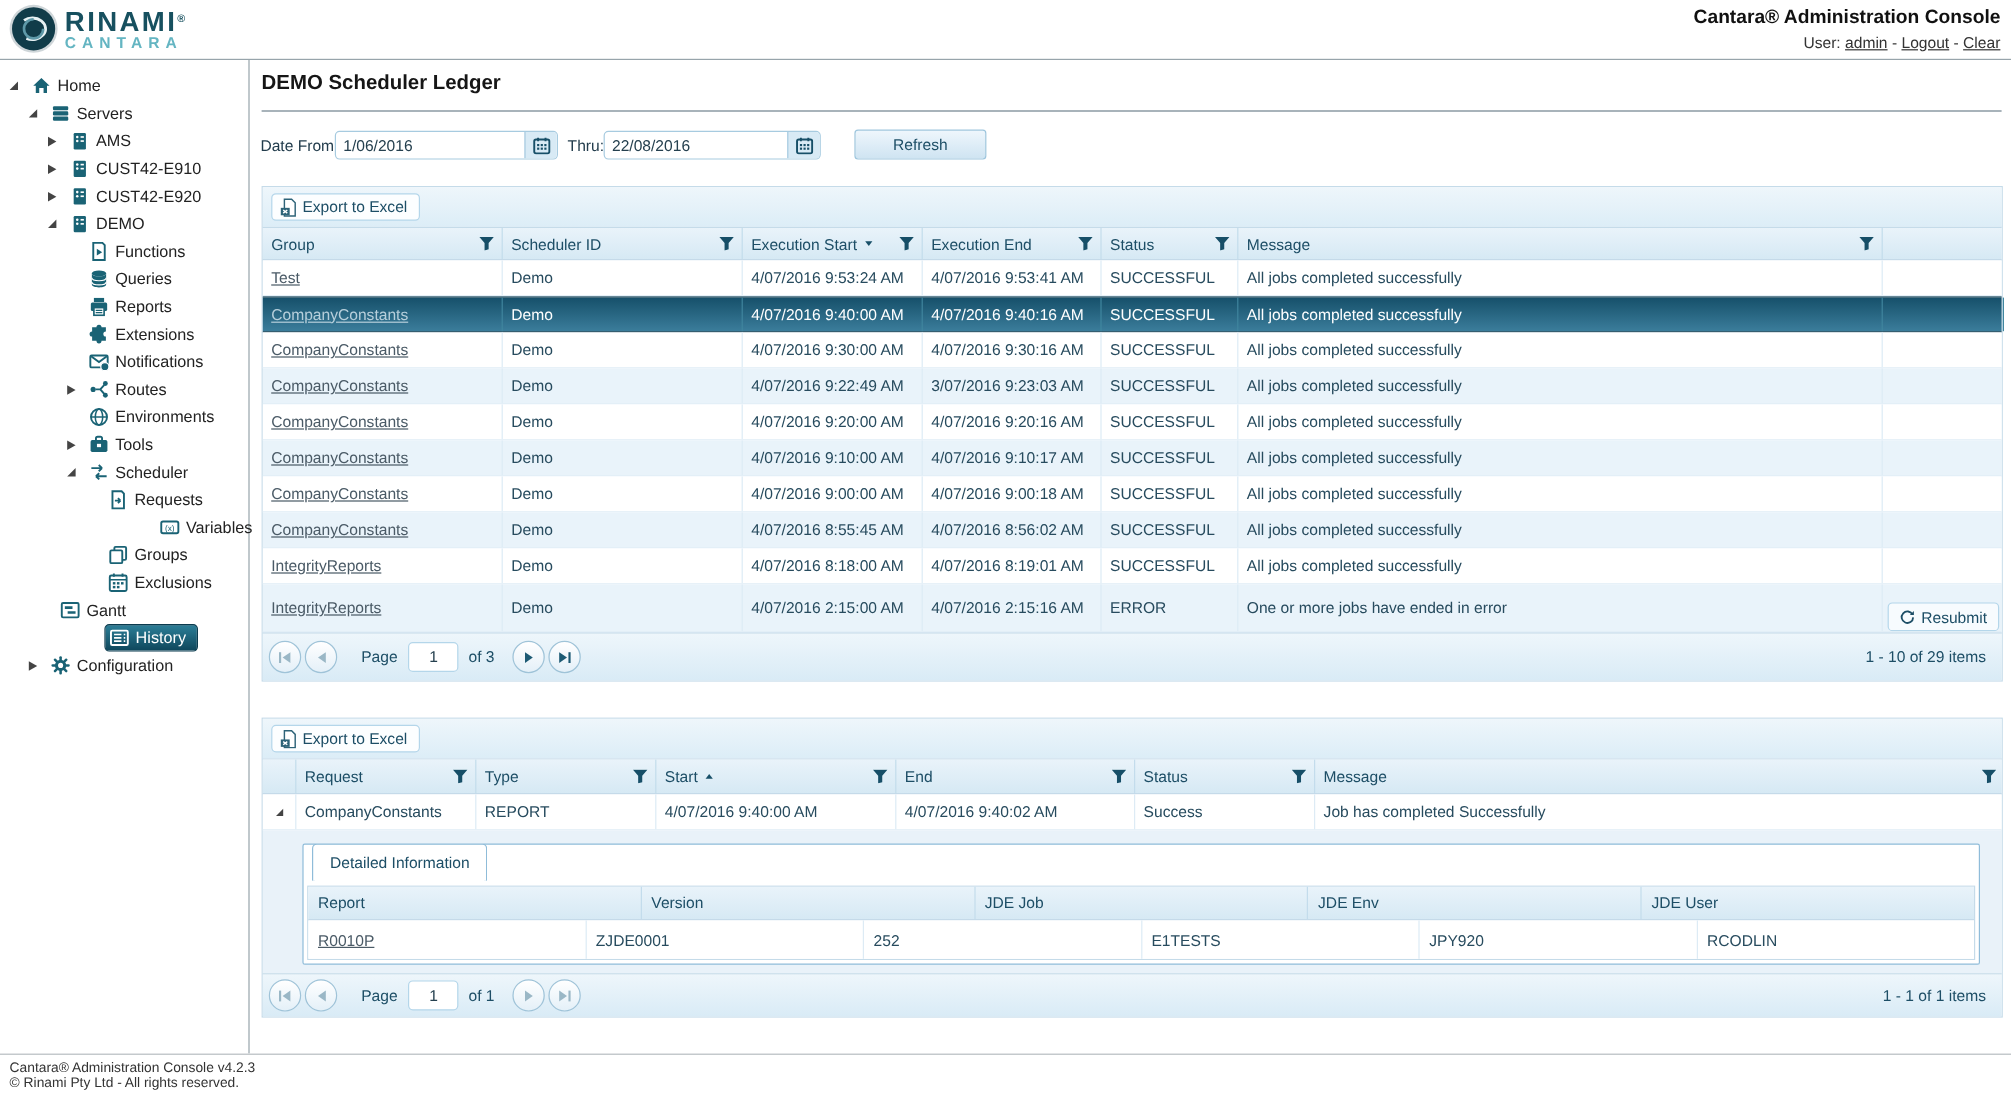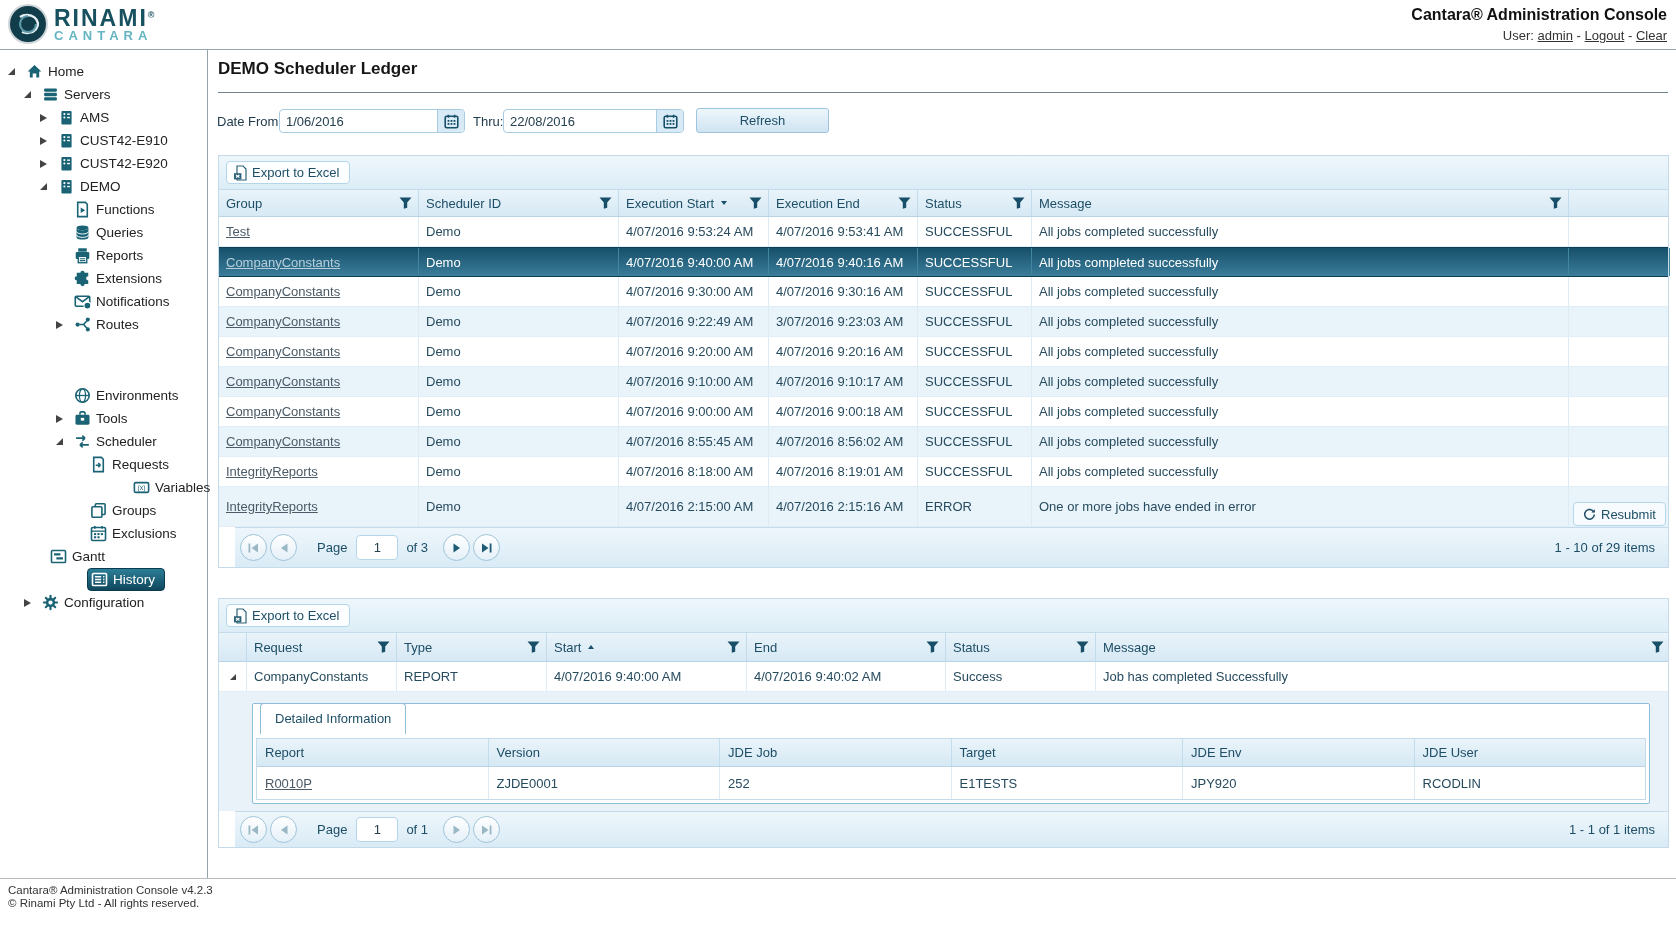--- a/index.html
+++ b/index.html
@@ -32,21 +32,21 @@
   .sel-pill .tree-icon { color:#fff; }
 
   
   .main { position:absolute; left:208px; top:50px; width:1468px; height:828px; }
   .page-title { position:absolute; left:10px; top:9px; font-size:17px; font-weight:bold; color:#161616; }
   .title-rule { position:absolute; left:10px; top:42px; width:1450px; border-top:1px solid #6f828d; }
   .lbl { position:absolute; font-size:13px; color:#223c4c; }
   .date-box { position:absolute; height:24px; display:flex; background:#fff; border:1px solid #a7cbe0; border-radius:4px; overflow:hidden; }
   .date-val { flex:1; padding:4px 6px 0 6px; font-size:13px; color:#25404f; }
   .cal-btn { width:27px; background:#d8eaf5; border-left:1px solid #a7cbe0; display:flex; align-items:center; justify-content:center; color:#174f68; }
-  .btn-refresh { position:absolute; left:488px; top:58px; width:133px; height:25px; background:linear-gradient(#eef6fc,#cfe4f2); border:1px solid #9dc5dd; border-radius:3px; color:#1d4e66; font-size:13px; text-align:center; line-height:23px; }
+  .btn-refresh { position:absolute; left:504px; top:58px; width:110px; height:25px; background:linear-gradient(#eef6fc,#cfe4f2); border:1px solid #9dc5dd; border-radius:3px; color:#1d4e66; font-size:13px; text-align:center; line-height:23px; }
 
   
   .grid { position:absolute; left:10px; width:1451px; border:1px solid #c5dbe9; background:#fff; }
   .grid-toolbar { height:34px; background:linear-gradient(#eef6fb,#dcedf7); border-bottom:1px solid #c5dbe9; padding:5px 7px; }
   .btn-export { display:inline-flex; align-items:center; height:23px; padding:0 10px 0 6px; background:#fcfeff; border:1px solid #b4d6ea; border-radius:4px; color:#1d4e66; font-size:13px; }
   .btn-export svg { margin-right:5px; }
   .ghead { display:flex; background:linear-gradient(#e9f3fa,#d6e9f4); border-bottom:1px solid #b9d2e4; }
   .gh-cell { display:flex; align-items:center; padding:0 7px; color:#1d4e66; font-size:13px; position:relative; border-right:1px solid #c3dcec; flex:none; }
   .gh-cell:last-child { border-right:none; }
   .funnel { position:absolute; right:6px; top:50%; margin-top:-6px; }
@@ -56,21 +56,21 @@
   .grow.alt { background:#e9f3fa; }
   .gr-cell { display:flex; align-items:center; padding:0 7px; font-size:13px; color:#274b5e; border-right:1px solid #ddebf5; flex:none; overflow:hidden; white-space:nowrap; }
   .gr-cell:last-child { border-right:none; }
   .glink { color:#4a5a66; text-decoration:underline; }
   .grow.sel { background:linear-gradient(#16506a,#3b7d9b); color:#fff; border-top:1px solid #0d3e53; border-bottom:1px solid #0d3e53; }
   .grow.sel .gr-cell { color:#fff; border-right:1px solid #40869f; }
   .grow.sel .glink { color:#b7cfdb; }
   .btn-resubmit { display:inline-flex; align-items:center; height:24px; padding:0 9px; background:#f7fbfe; border:1px solid #b4d6ea; border-radius:4px; color:#1d4e66; font-size:13px; }
   .btn-resubmit svg { margin-right:5px; }
 
-  .pager { position:relative; background:linear-gradient(#eef6fb,#d9ebf6); border-top:1px solid #c5dbe9; display:flex; align-items:center; padding:0 13px 0 5px; font-size:13px; color:#1d4e66;margin-left:16px; }
+  .pager { position:relative; background:linear-gradient(#eef6fb,#d9ebf6); border-top:1px solid #c5dbe9; display:flex; align-items:center; padding:0 13px 0 5px; font-size:13px; color:#1d4e66; }
   .pg-btn { width:27px; height:27px; border-radius:50%; border:1px solid #9fc3d8; background:linear-gradient(#ffffff,#e4f0f8); display:flex; align-items:center; justify-content:center; margin-right:3px; flex:none; }
   .pg-page { margin:0 9px 0 17px; }
   .pg-input { width:42px; height:25px; border:1px solid #b4d6ea; border-radius:4px; text-align:center; background:#fff; color:#25404f; font-size:13px; font-family:"Liberation Sans",sans-serif; margin-right:8px; }
   .pg-of { margin-right:15px; }
   .pg-items { margin-left:auto; }
 
   
   .exp-arrow { width:0; height:0; border-bottom:6px solid #444; border-left:6px solid transparent; }
   .detail-cell { background:#e9f2f9; padding:11px 18px 7px 33px; }
   .detail-box { border:1px solid #8fbcd9; background:#fff; position:relative; padding:34px 3px 3px 3px; border-radius:2px; }
@@ -286,21 +286,21 @@
           <svg viewBox="0 0 16 16" fill="currentColor">
             <path d="M5.2 8h4.2M9 8l3.2-3.6M9 8l3.2 3.6" stroke="currentColor" stroke-width="1.5" fill="none"></path>
             <circle cx="3.4" cy="8" r="2"></circle>
             <circle cx="13" cy="3.4" r="1.9"></circle>
             <circle cx="13" cy="12.6" r="1.9"></circle>
           </svg>
         </span>
         <span class="tree-label">Routes</span>
       </span>
     </div>
-    <div class="tree-row" style="padding-left: 56px; margin-top: 48px;">
+    <div class="tree-row" style="padding-left: 56px;">
       <span class="tree-arrow"></span>
       <span class="tree-body">
         <span class="tree-icon">
           <svg viewBox="0 0 16 16">
             <circle cx="8" cy="8" r="6.3" fill="none" stroke="currentColor" stroke-width="1.5"></circle>
             <ellipse cx="8" cy="8" rx="2.9" ry="6.3" fill="none" stroke="currentColor" stroke-width="1.2"></ellipse>
             <path d="M1.7 8h12.6" stroke="currentColor" stroke-width="1.2"></path>
           </svg>
         </span>
         <span class="tree-label">Environments</span>
@@ -744,21 +744,20 @@
         </div>
       </div>
     <div class="detail-cell">
       <div class="detail-box">
         <div class="detail-tab">Detailed Information</div>
         <div class="inner-grid">
           <div class="ig-head">
               <div class="ig-hcell">Report</div>
               <div class="ig-hcell">Version</div>
               <div class="ig-hcell">JDE Job</div>
-              <div class="ig-hcell">Target</div>
               <div class="ig-hcell">JDE Env</div>
               <div class="ig-hcell">JDE User</div>
             </div>
           <div class="ig-row">
               <div class="ig-cell">
                 <a href="#" class="glink">R0010P</a>
               </div>
               <div class="ig-cell">ZJDE0001</div>
               <div class="ig-cell">252</div>
               <div class="ig-cell">E1TESTS</div>

